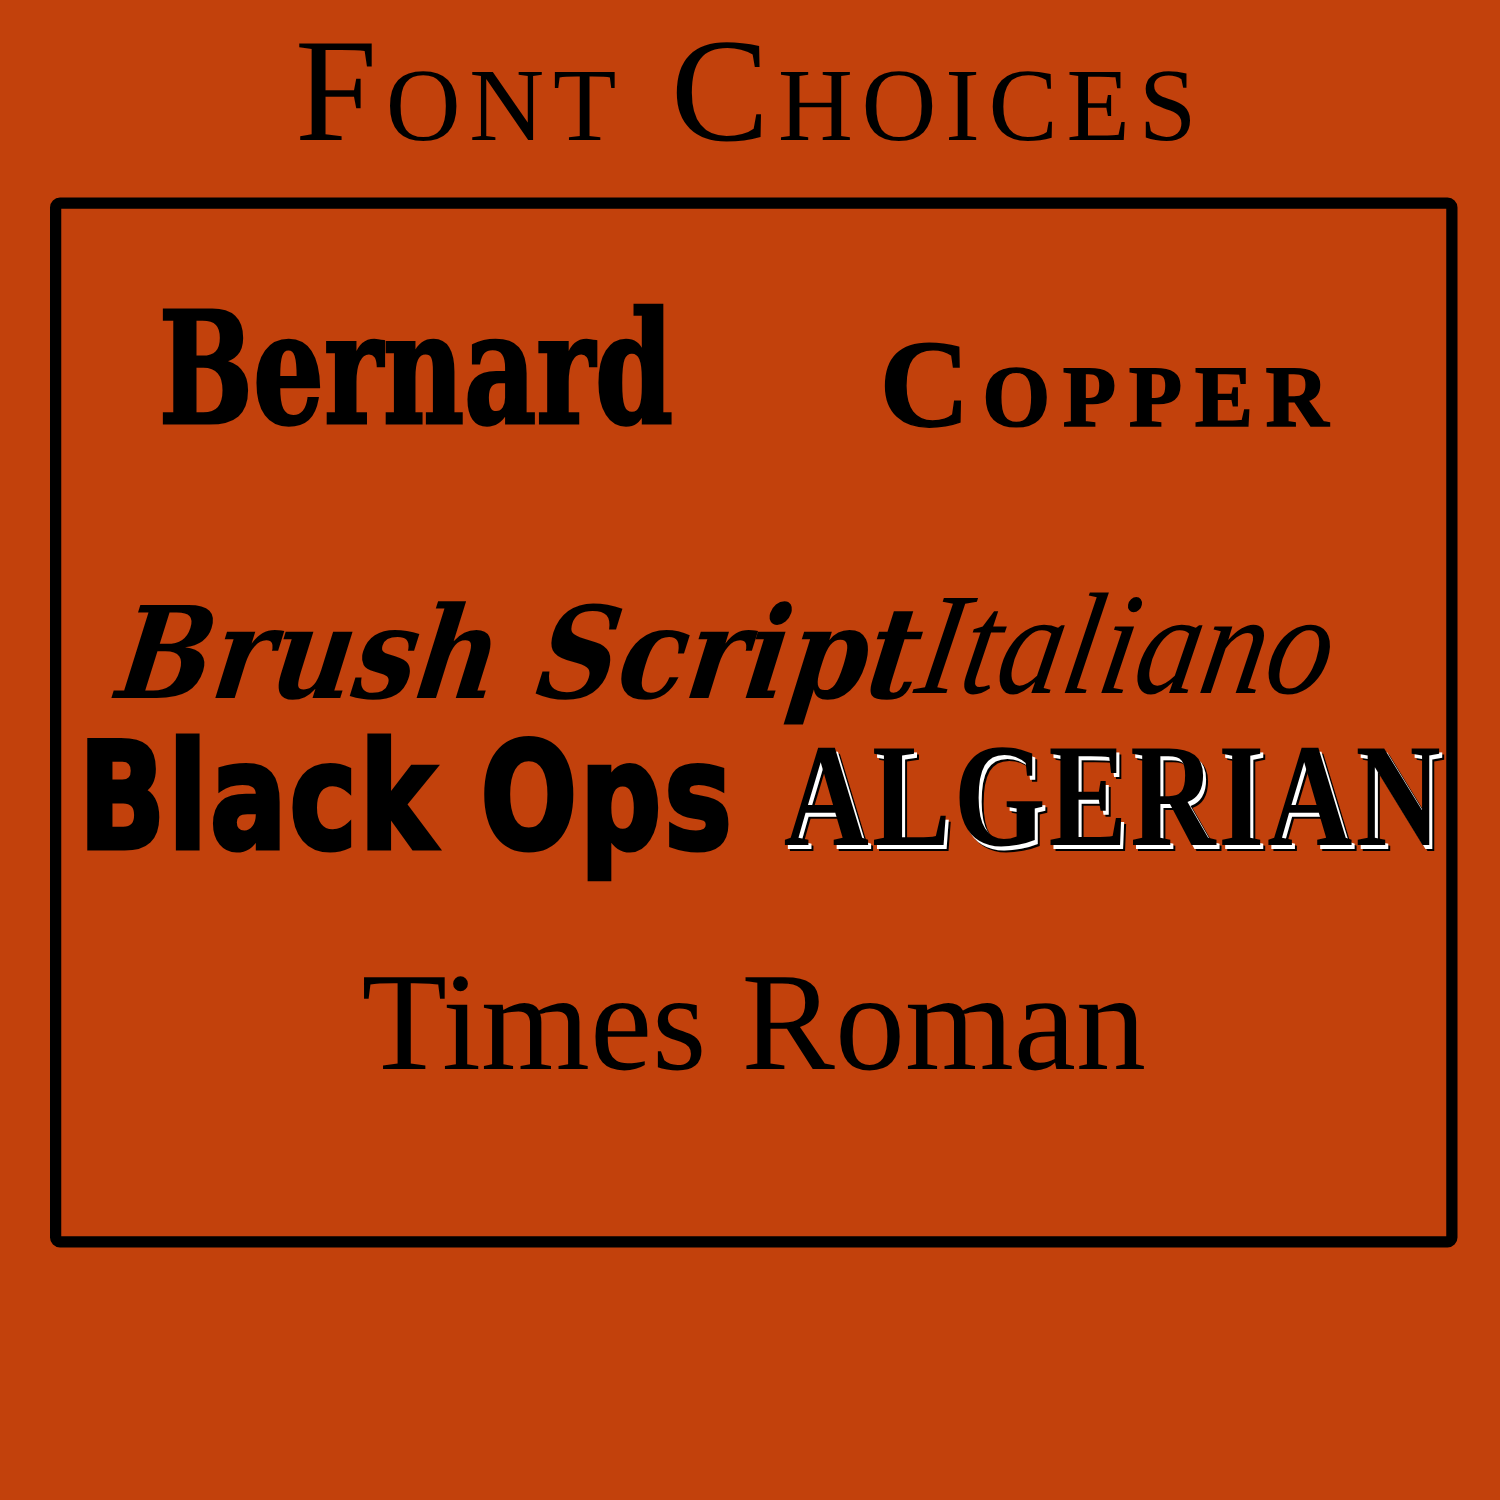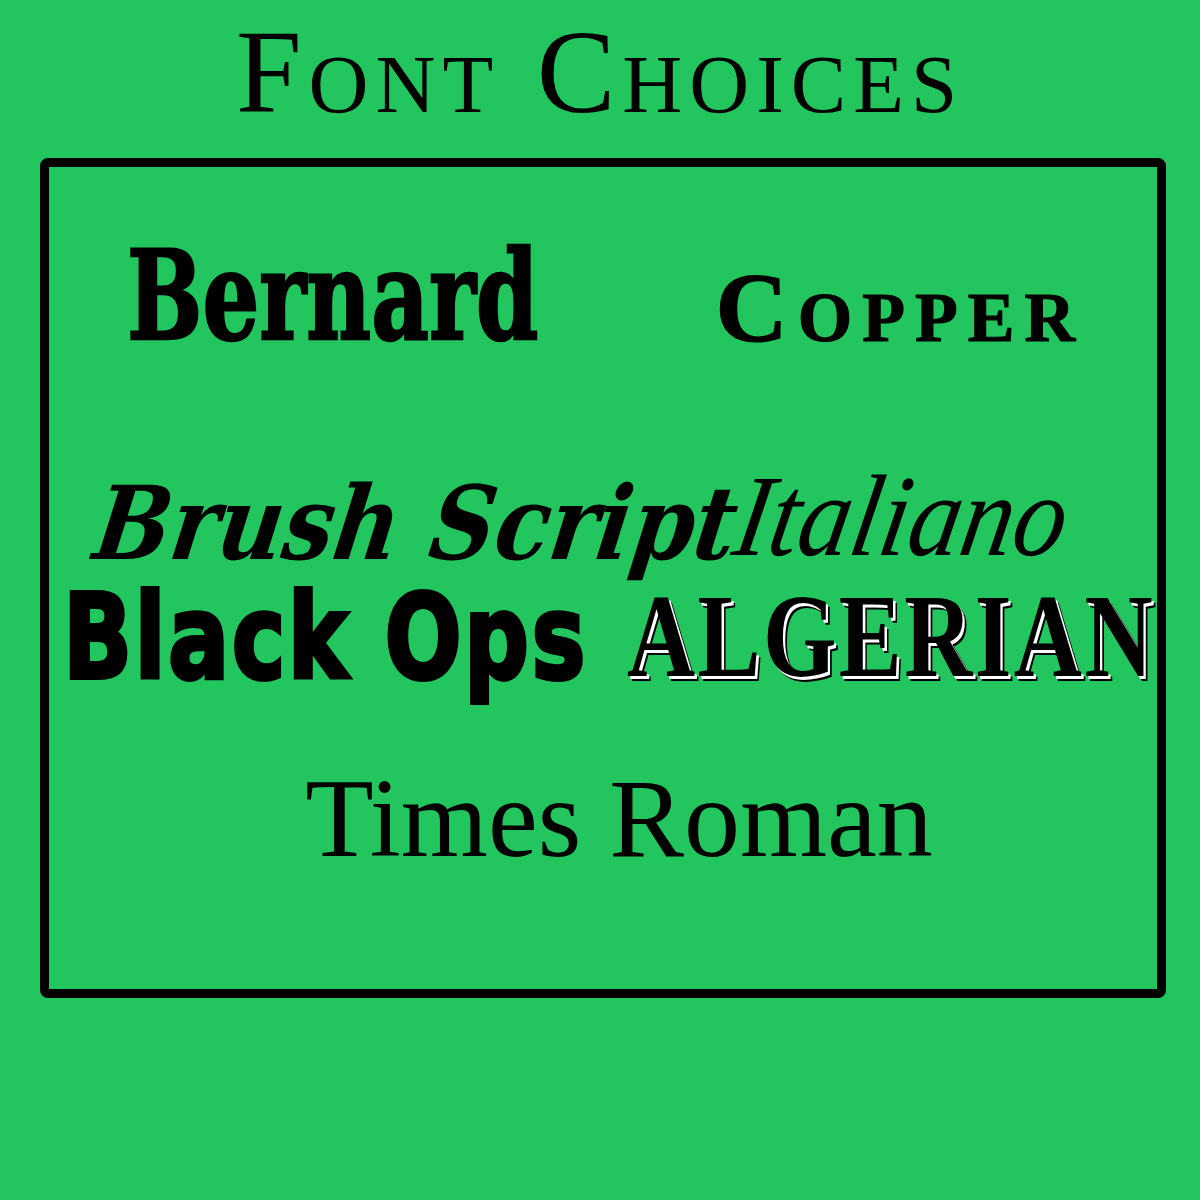--- a/index.html
+++ b/index.html
@@ -4,21 +4,21 @@
 <style>
   html, body {
     margin: 0;
     padding: 0;
     background: #ffffff;
   }
   .canvas {
     position: relative;
     width: 1200px;
     height: 1200px;
-    background: #22c55e;
+    background: #c2410c;
     color: #000000;
     overflow: hidden;
     font-family: "Liberation Serif", serif;
   }
 
   
   .page-title {
     position: absolute;
     top: 8px;
     left: 0;
@@ -45,21 +45,21 @@
     box-sizing: border-box;
   }
 
   .row {
     position: relative;
     width: 100%;
   }
   .row1 { height: 125px; margin-top: 66px; }
   .row2 { height: 110px; margin-top: 106px; }
   .row3 { height: 122px; }
-  .row4 { height: 112px; margin-top: 66px; text-align: center; padding-left: 16px; }
+  .row4 { height: 112px; margin-top: 66px; text-align: center; }
 
   .sample {
     white-space: nowrap;
     line-height: 1;
     display: inline-block;
   }
   .s-left  { position: absolute; bottom: 0; }
   .s-right { position: absolute; bottom: 0; }
 
   
@@ -69,21 +69,21 @@
     font-family: "DejaVu Serif", serif;
     font-weight: bold;
     font-size: 124px;
     -webkit-text-stroke: 2.5px #000000;
     transform: scaleX(0.72);
     transform-origin: left bottom;
   }
 
   
   .f-copper {
-    right: 72px;
+    right: 84px;
     font-family: "Liberation Serif", serif;
     font-variant: small-caps;
     font-weight: bold;
     font-size: 100px;
     letter-spacing: 10px;
     -webkit-text-stroke: 1.2px #000000;
   }
 
   
   .f-brush {

